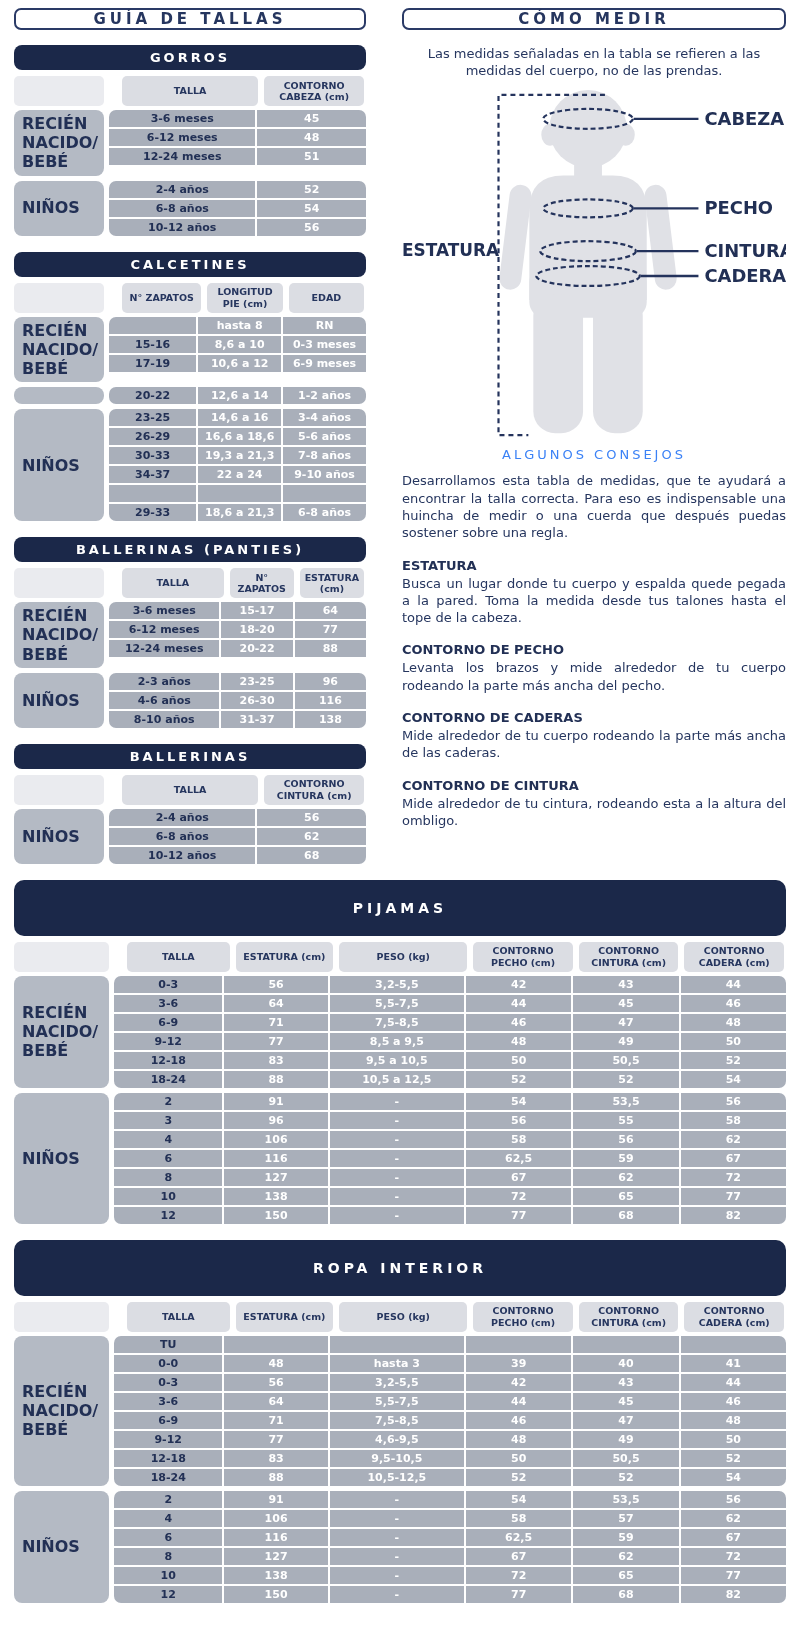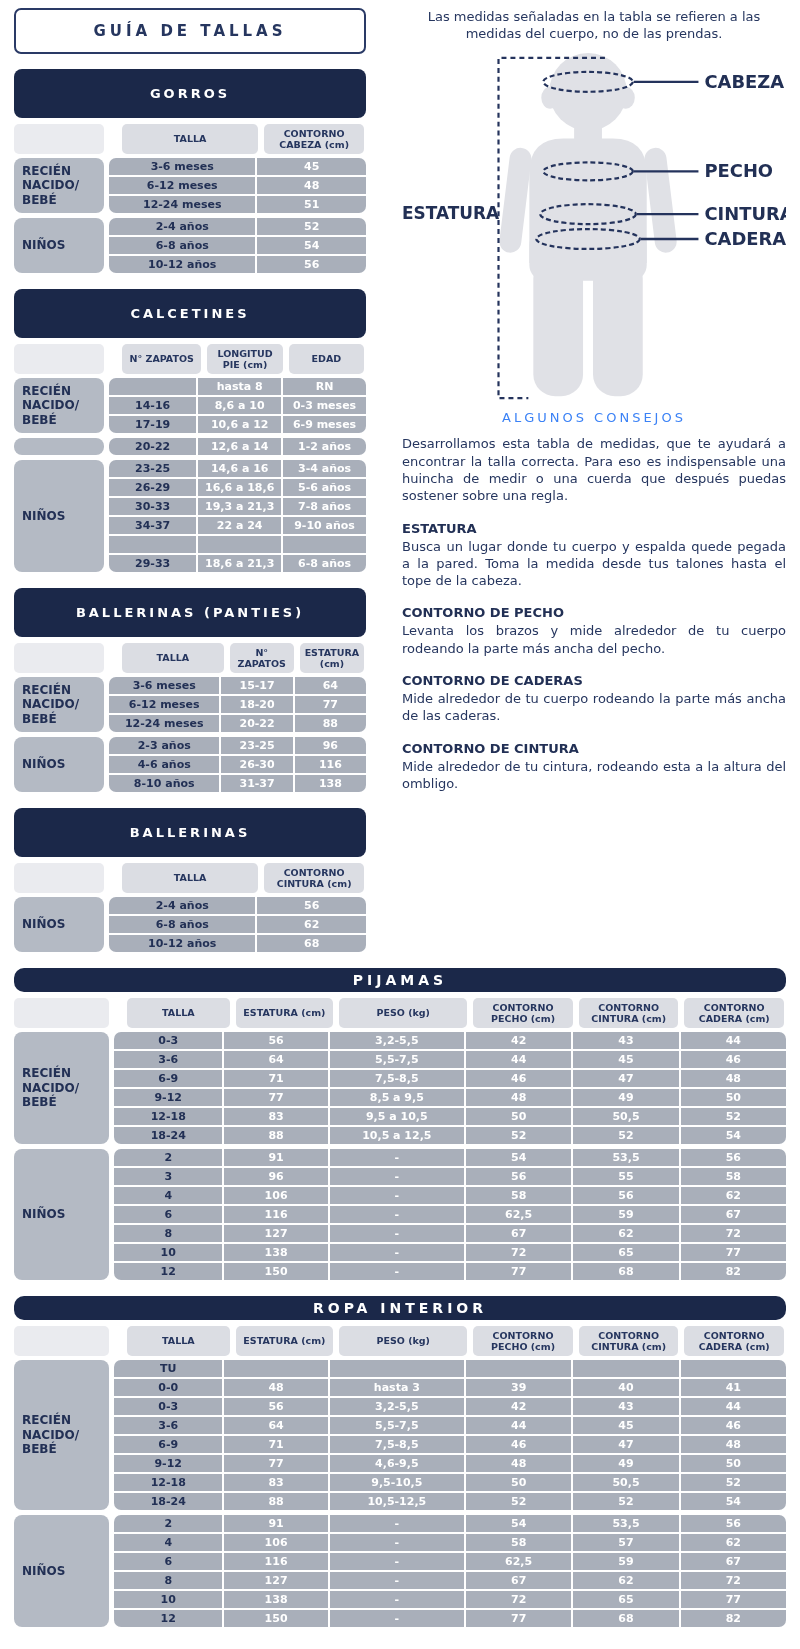--- a/index.html
+++ b/index.html
@@ -10,36 +10,36 @@
     --hpill:#dbdde3;
     --corner:#eaebef;
     --sil:#e0e1e6;
   }
   *{box-sizing:border-box;margin:0;padding:0;}
   body{width:800px;height:1649px;background:#fff;font-family:"DejaVu Sans","Liberation Sans",sans-serif;color:var(--navy-text);}
   .page{padding:8px 14px 0 14px;}
   .top{display:flex;gap:36px;}
   .col-left{width:352px;flex:none;}
   .col-right{flex:1;min-width:0;}
-  .title-box{border:2px solid #2a3a66;border-radius:7px;text-align:center;padding:12px 6px;
+  .title-box{border:2px solid #2a3a66;border-radius:7px;text-align:center;padding:0 6px;
     font-size:15px;font-weight:bold;letter-spacing:4px;color:var(--navy-text);margin-bottom:15px;}
   
   .tablewrap{margin-bottom:16px;}
   .bar{background:var(--navy);color:#fff;border-radius:8px;text-align:center;
-    font-size:13px;font-weight:bold;letter-spacing:3px;padding:17px 4px;margin-bottom:6px;}
-  .full .bar{border-radius:10px;font-size:14px;letter-spacing:4px;padding:4px 4px;}
+    font-size:13px;font-weight:bold;letter-spacing:3px;padding:5px 4px;margin-bottom:6px;}
+  .full .bar{border-radius:10px;font-size:14px;letter-spacing:4px;padding:20px 4px;}
   .thead{display:flex;gap:16px;margin-bottom:4px;align-items:stretch;}
   .corner{background:var(--corner);border-radius:5px;flex:none;}
   .hgrid{flex:1;display:grid;column-gap:2px;}
   .hcell{background:var(--hpill);border-radius:5px;margin:0 2px;color:var(--navy-text);
     font-size:9.5px;font-weight:bold;text-align:center;display:flex;align-items:center;justify-content:center;
     padding:3px 2px;line-height:1.2;min-height:30px;}
   .tgroup{display:flex;gap:5px;margin-bottom:5px;}
   .glabel{background:var(--glabel);border-radius:8px;flex:none;display:flex;align-items:center;
-    padding:4px 2px 4px 8px;font-size:12px;font-weight:bold;color:#223055;line-height:1.2;}
+    padding:4px 2px 4px 8px;font-size:16px;font-weight:bold;color:#223055;line-height:1.2;}
   .gblock{flex:1;border-radius:7px;overflow:hidden;}
   .gdata{display:grid;gap:2px;}
   .tcell{background:var(--cell);height:17px;display:flex;align-items:center;justify-content:center;
     font-size:11px;font-weight:bold;color:#fff;}
   .tcell.c0{color:#223055;}
   
   .intro{font-size:13px;text-align:center;line-height:1.32;margin:0 2px 10px 2px;}
   .diagram{display:block;width:100%;margin-bottom:4px;}
   .consejos-h{font-size:13px;font-weight:normal;letter-spacing:3px;text-align:center;margin:4px 0 10px 0;color:#3b82f6;}
   .jtext{font-size:13px;line-height:1.33;text-align:justify;}
@@ -102,21 +102,21 @@
               <div class="hcell">EDAD</div>
             </div>
           </div>
           <div class="tgroup">
             <div class="glabel" style="width: 90px;">RECIÉN NACIDO/ BEBÉ</div>
             <div class="gblock">
               <div class="gdata" style="grid-template-columns: 1fr 0.95fr 0.95fr;">
                 <div class="tcell c0"></div>
                 <div class="tcell">hasta 8</div>
                 <div class="tcell">RN</div>
-                <div class="tcell c0">14-16</div>
+                <div class="tcell c0">15-16</div>
                 <div class="tcell">8,6 a 10</div>
                 <div class="tcell">0-3 meses</div>
                 <div class="tcell c0">17-19</div>
                 <div class="tcell">10,6 a 12</div>
                 <div class="tcell">6-9 meses</div>
               </div>
             </div>
           </div>
           <div class="tgroup">
             <div class="glabel" style="width: 90px;"></div>
@@ -216,20 +216,23 @@
                 <div class="tcell">62</div>
                 <div class="tcell c0">10-12 años</div>
                 <div class="tcell">68</div>
               </div>
             </div>
           </div>
         </div>
     </div>
 
     <div class="col-right">
+      <div class="title-box">
+        <span>CÓMO MEDIR</span>
+      </div>
       <p class="intro">Las medidas señaladas en la tabla se refieren a las medidas del cuerpo, no de las prendas.</p>
 
       <svg class="diagram" viewBox="0 0 386 356">
 
         <g fill="#e0e1e6">
           <ellipse cx="149" cy="46" rx="9" ry="11"></ellipse>
           <ellipse cx="225" cy="46" rx="9" ry="11"></ellipse>
           <ellipse cx="187" cy="40" rx="39" ry="39"></ellipse>
           <rect x="173" y="68" width="28" height="24"></rect>
           <path d="M128,212 L128,122 Q128,87 162,87 L212,87 Q246,87 246,122 L246,212 Z"></path>

